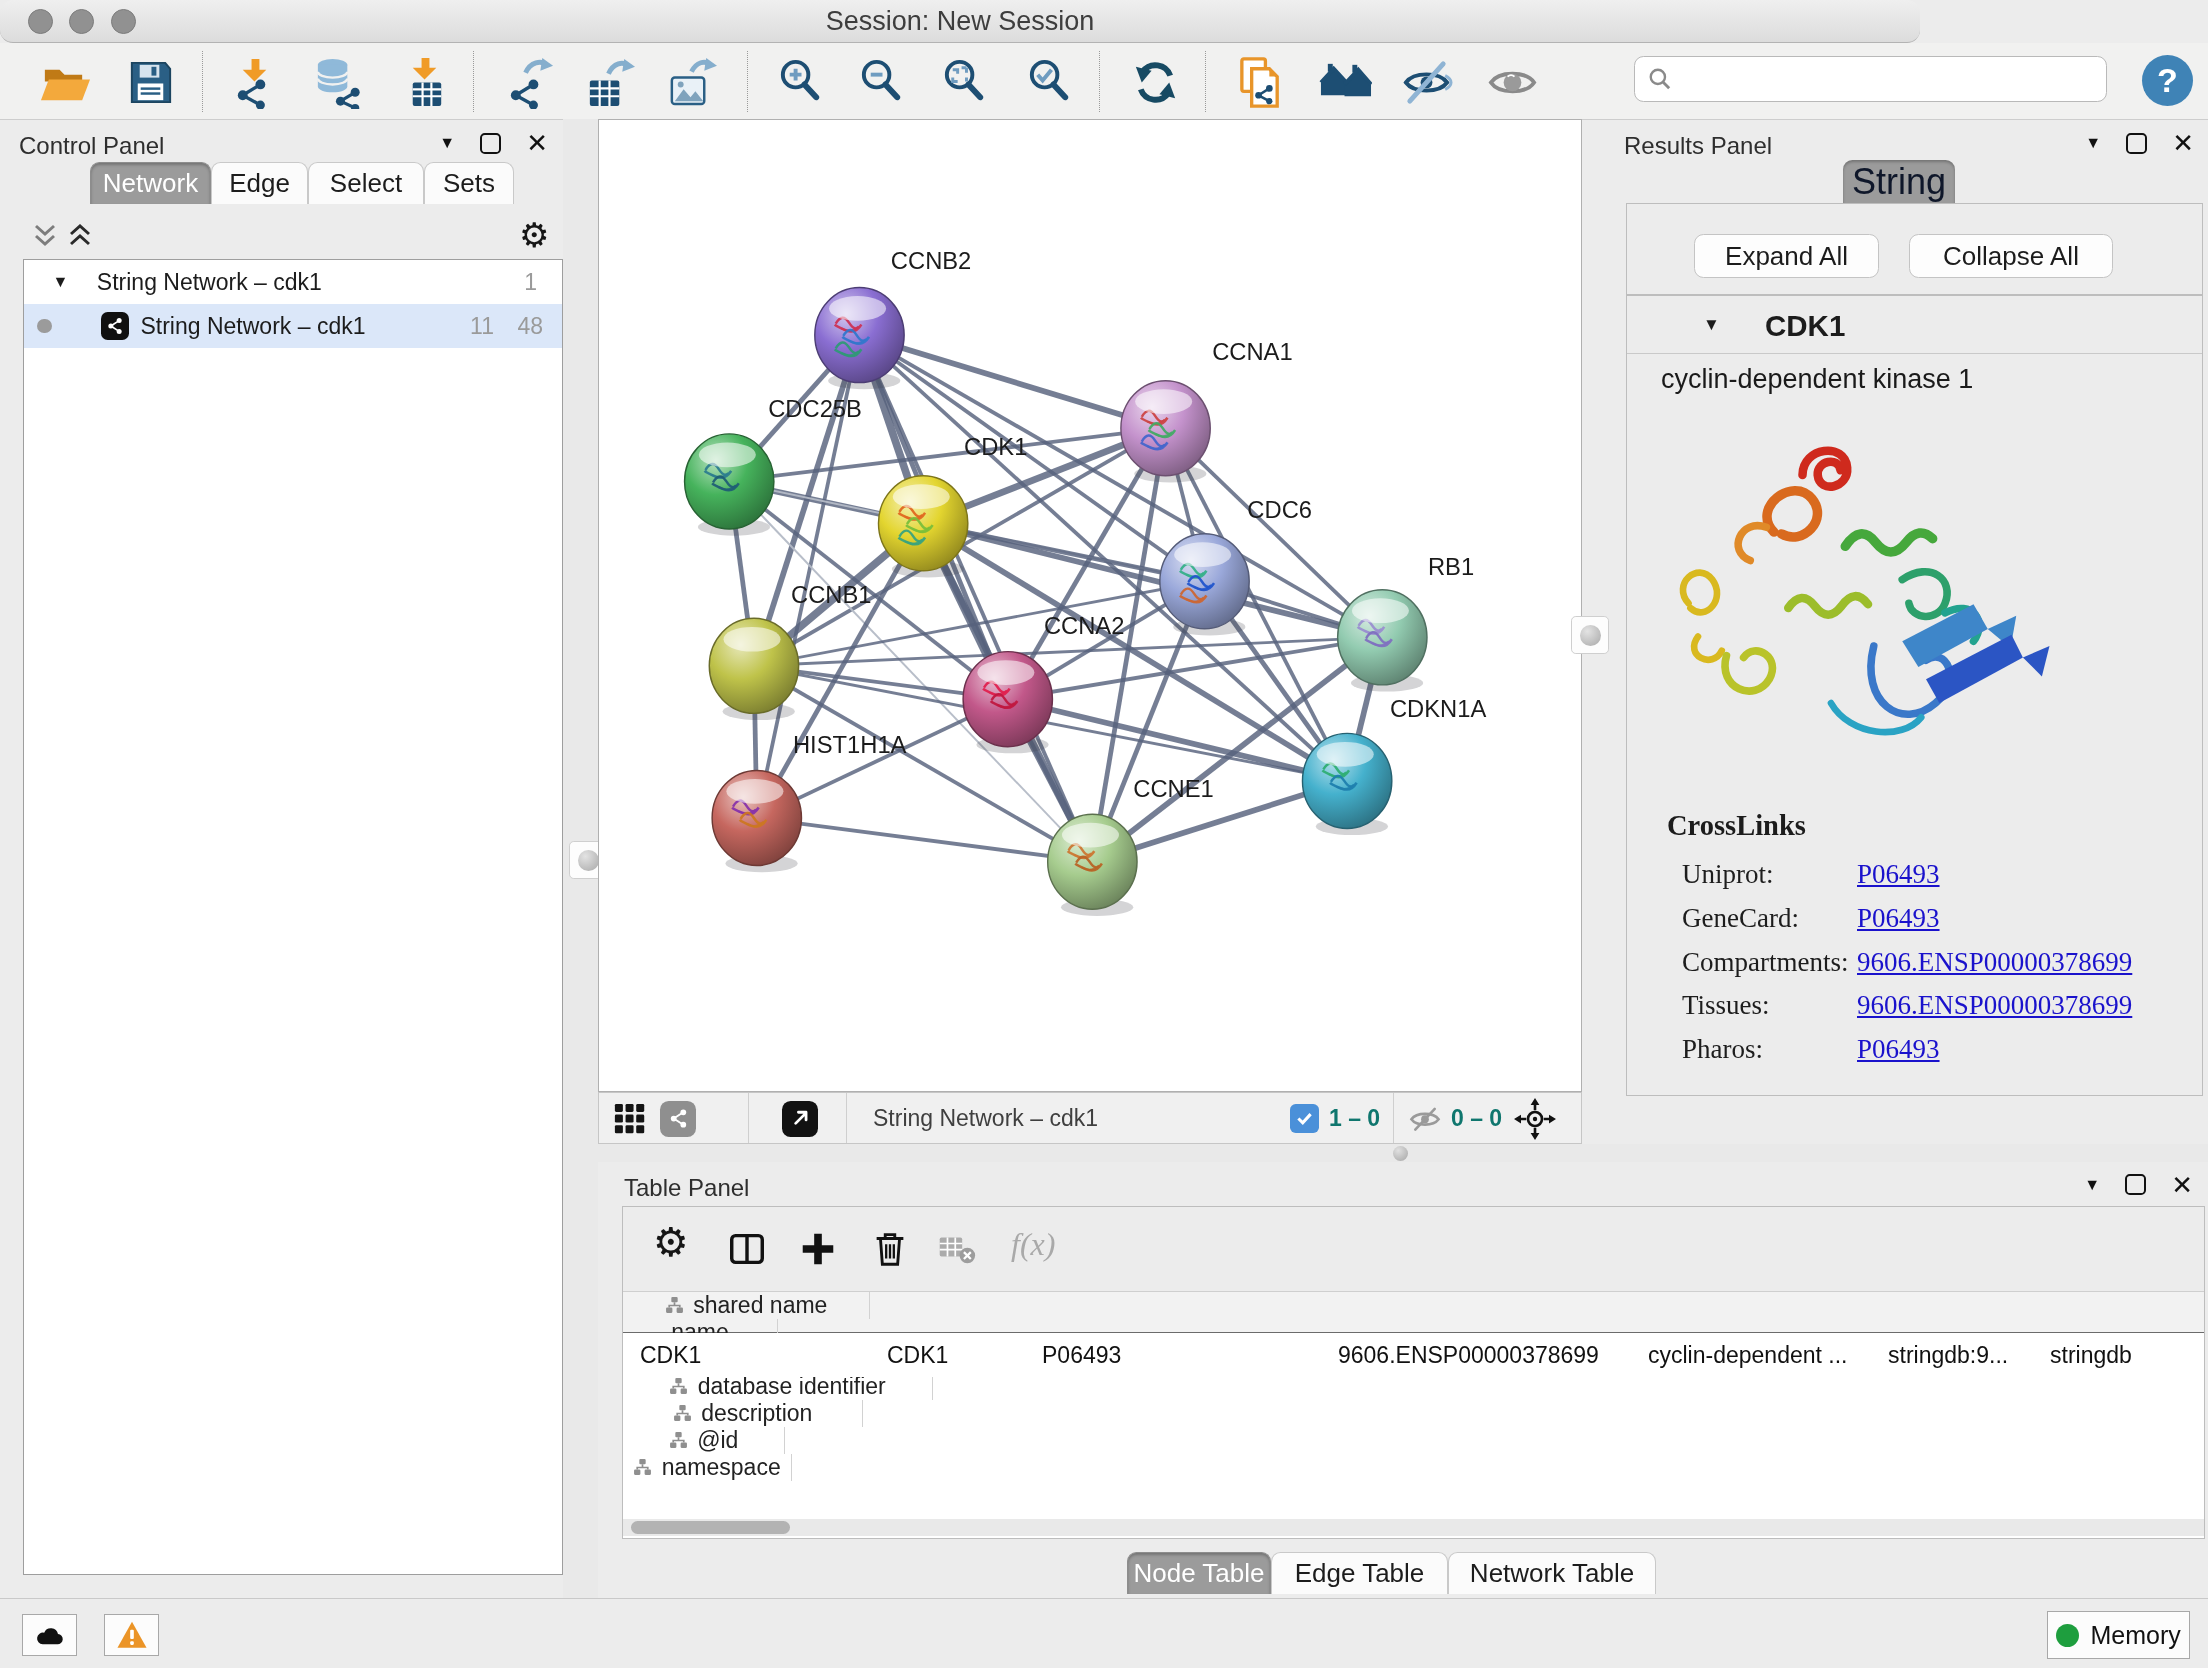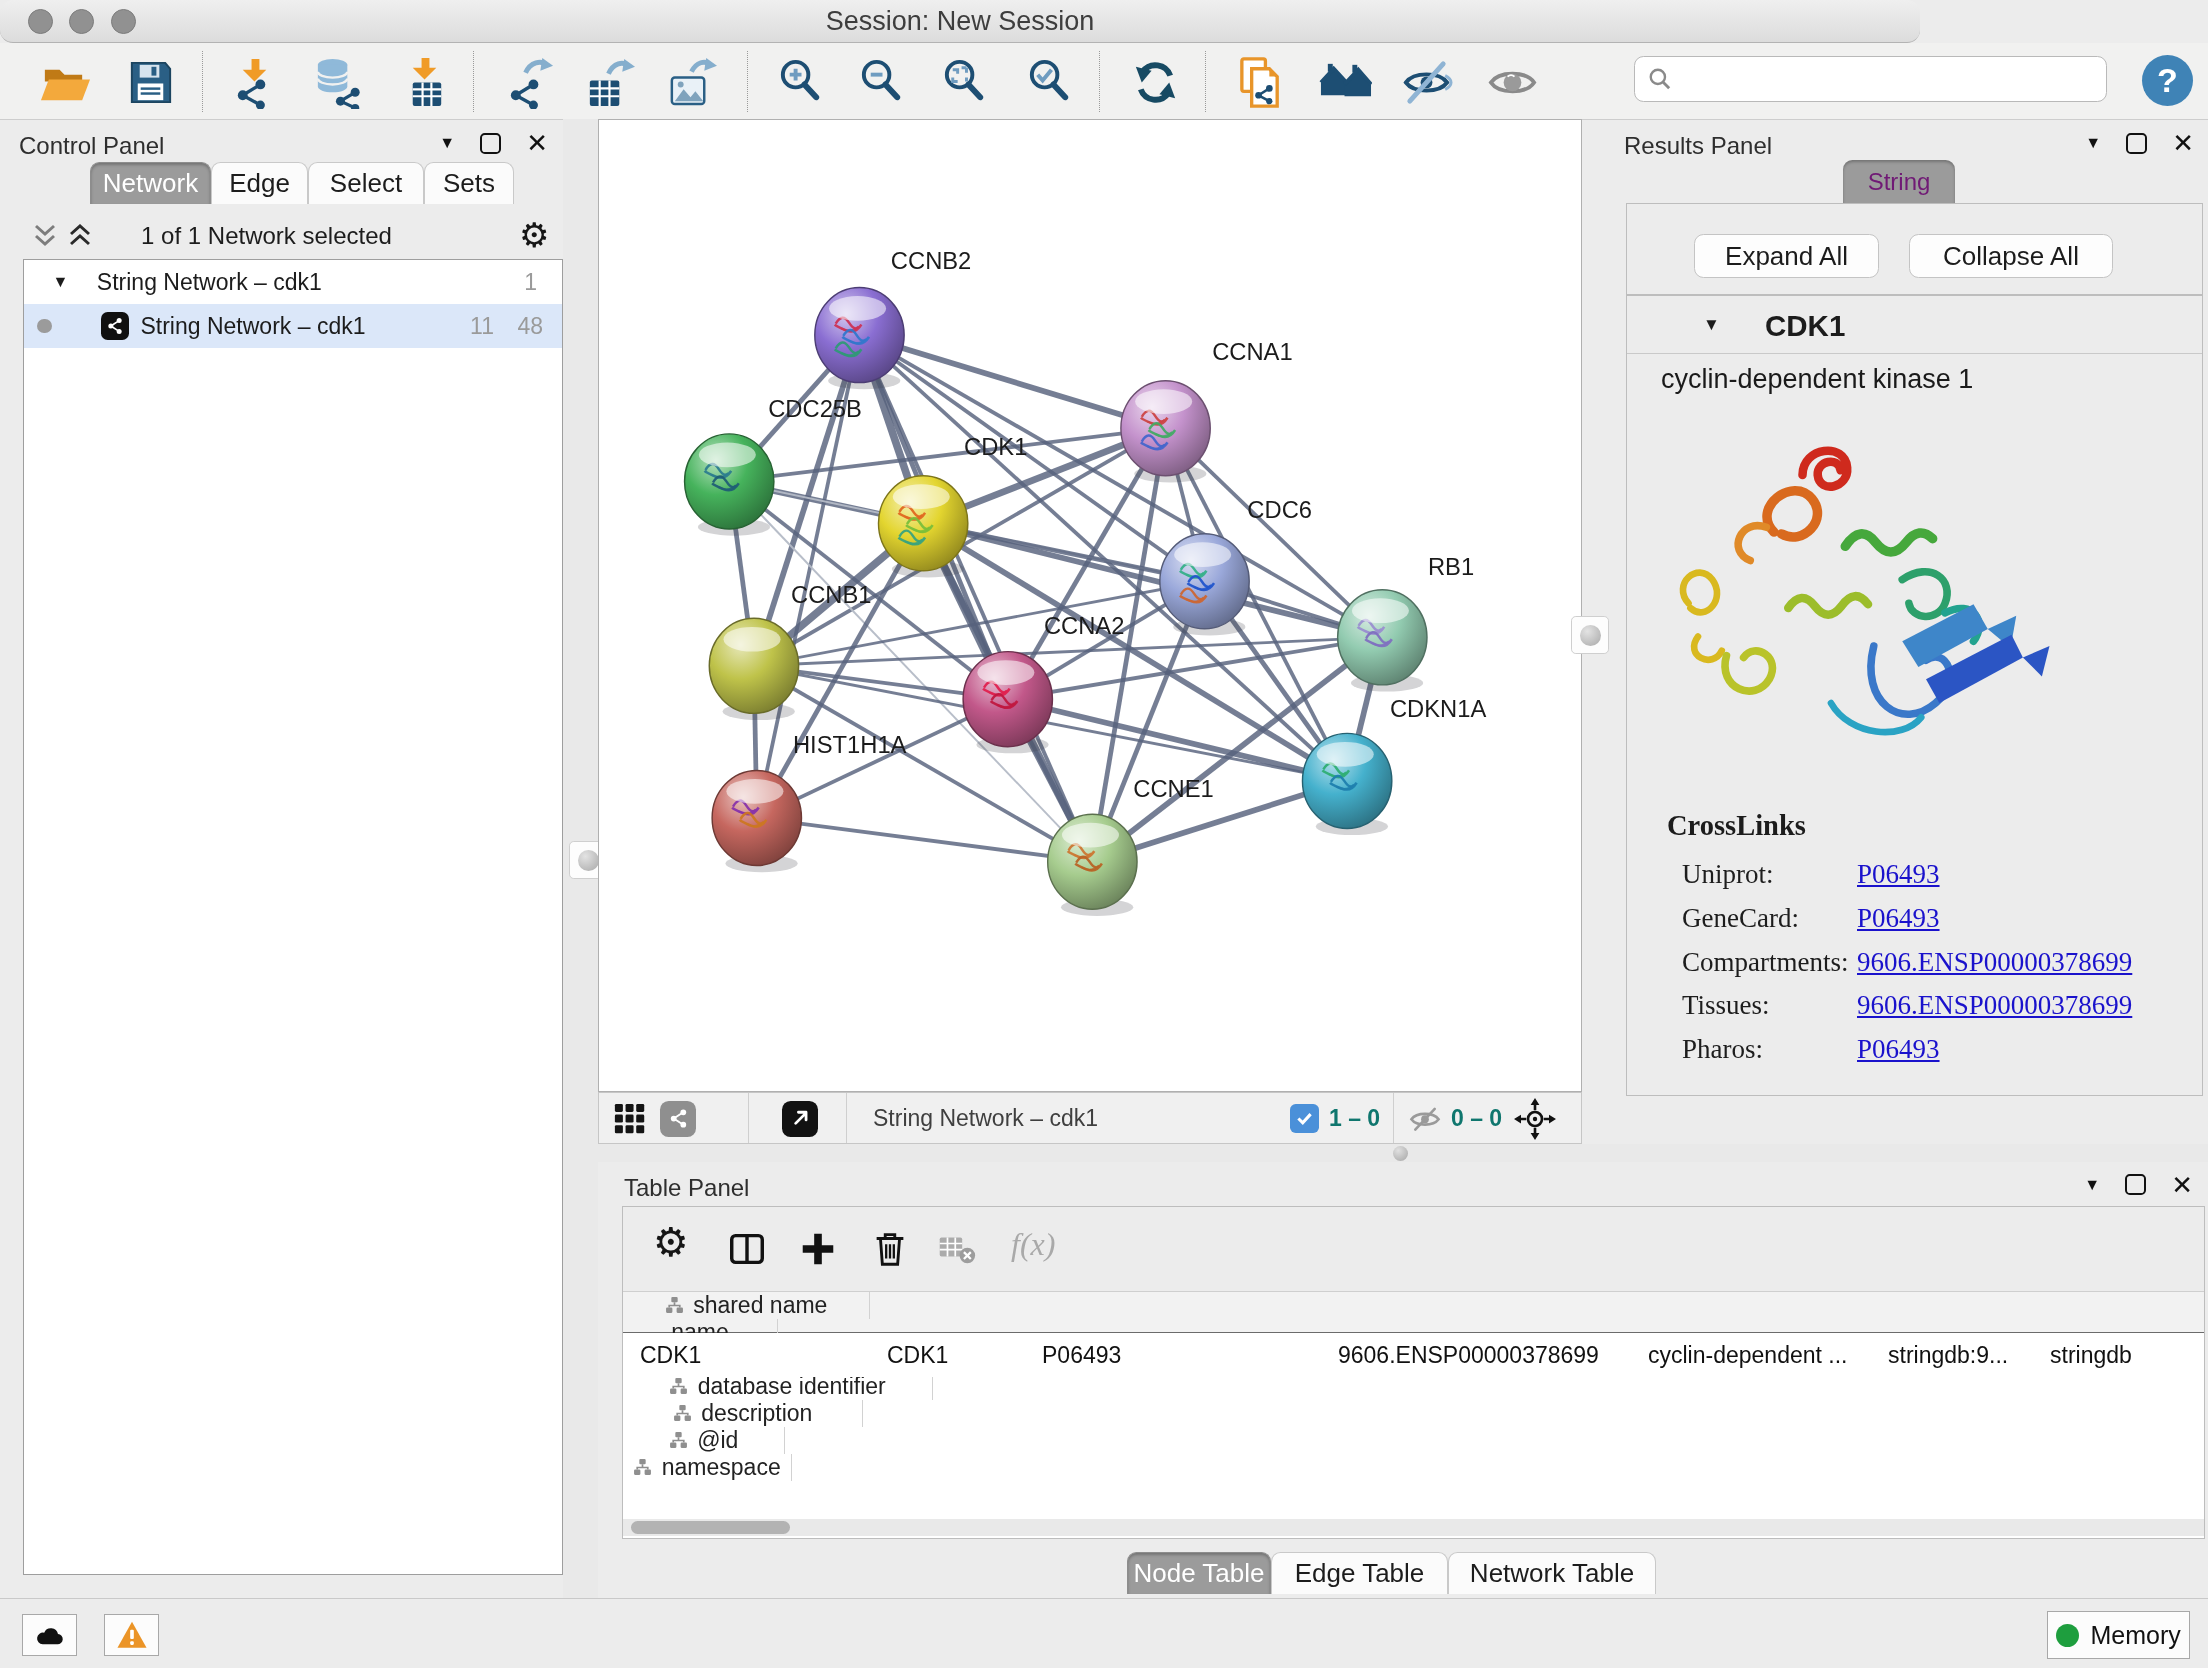--- a/index.html
+++ b/index.html
@@ -67,22 +67,22 @@
   .nb-text{position:absolute;top:0;height:50px;line-height:50px;font-size:23px;color:#3f3f3f;}
   .nb-gray{color:#0f766e;font-weight:bold;}
   .rounded-btn{position:absolute;width:36px;height:36px;border-radius:8.6px;display:flex;
                align-items:center;justify-content:center;cursor:pointer;}
   .checkbox{position:absolute;width:28.5px;height:28.5px;background:#4a90d9;border-radius:5.7px;
             display:flex;align-items:center;justify-content:center;cursor:pointer;}
 
   
   .rp-head{left:1583px;top:119px;width:626px;height:46px;display:flex;align-items:center;}
   .rp-head .panel-title{margin-left:41px;}
-  .rp-tab{left:1843px;top:160px;width:112px;height:44px;background:#9b9b9b;color:#701a75;
-          border-radius:9.5px 9.5px 0 0;font-size:24px;display:flex;align-items:center;justify-content:center;
+  .rp-tab{left:1843px;top:160px;width:112px;height:44px;background:#9b9b9b;color:#0f172a;
+          border-radius:9.5px 9.5px 0 0;font-size:36px;display:flex;align-items:center;justify-content:center;
           box-shadow:inset 0 1.9px 2.9px rgba(0,0,0,.25);cursor:pointer;}
   .rp-box{background:#ececec;border:1.9px solid #bdbdbd;box-sizing:border-box;}
   .rp-btn{position:absolute;height:44px;background:#fdfdfd;border:1.9px solid #c4c4c4;border-radius:9.5px;
           font-size:26px;display:flex;align-items:center;justify-content:center;box-sizing:border-box;cursor:pointer;}
   .rp-cdk-head{position:absolute;left:0;top:7.6px;width:100%;height:49px;border-bottom:1.9px solid #c9c9c9;}
   .rp-desc{position:absolute;font-size:27px;color:#1a1a1a;}
   .serif{font-family:"Liberation Serif","DejaVu Serif",serif;}
   .xl-head{position:absolute;font-size:28.5px;font-weight:bold;}
   .xl-row{position:absolute;left:1682px;width:514px;height:44px;font-size:27px;display:flex;}
   .xl-label{width:175px;color:#1d1d1d;}
@@ -308,21 +308,20 @@
   <span style="position:absolute;left:32px;top:9.5px">
     <svg viewBox="0 0 26 24" style="width:26px;height:24px" fill="none" stroke="#7d7d7d" stroke-width="3">
         <path d="M4 2l9 8 9-8M4 12l9 8 9-8"></path>
       </svg>
   </span>
   <span style="position:absolute;left:67px;top:9.5px">
     <svg viewBox="0 0 26 24" style="width:26px;height:24px" fill="none" stroke="#2a2a2a" stroke-width="3">
         <path d="M4 10l9-8 9 8M4 20l9-8 9 8"></path>
       </svg>
   </span>
-  <span class="stat-text">1 of 1 Network selected</span>
   <span class="gear" style="position:absolute;left:519px;top:3.8px">⚙</span>
 </div>
 <div class="abs cp-list">
   <div class="tree-row">
     <span style="margin-left:28.5px;font-size:16px">▼</span>
     <span style="margin-left:28.5px">String Network – cdk1</span>
     <span class="tree-count" style="position:absolute;right:25px">1</span>
   </div>
   <div class="tree-row selected">
     <span style="margin-left:13.3px;width:14.3px;height:14.3px;border-radius:50%;background:#9b9b9b"></span>

